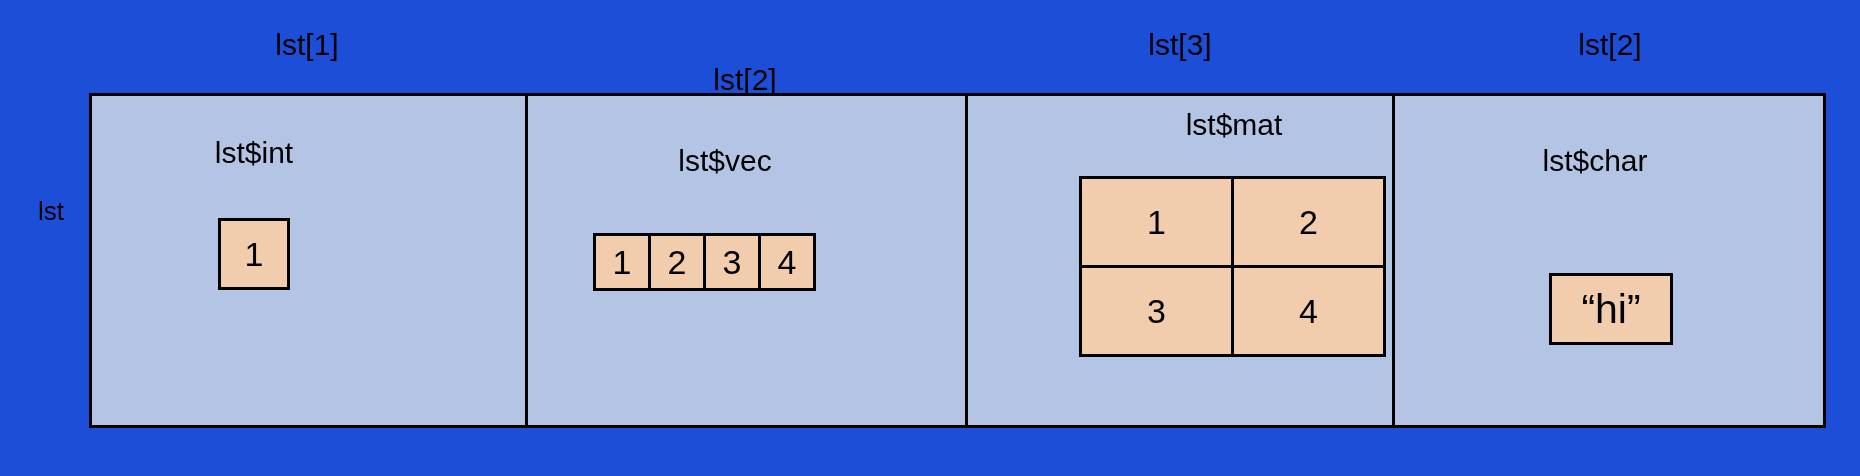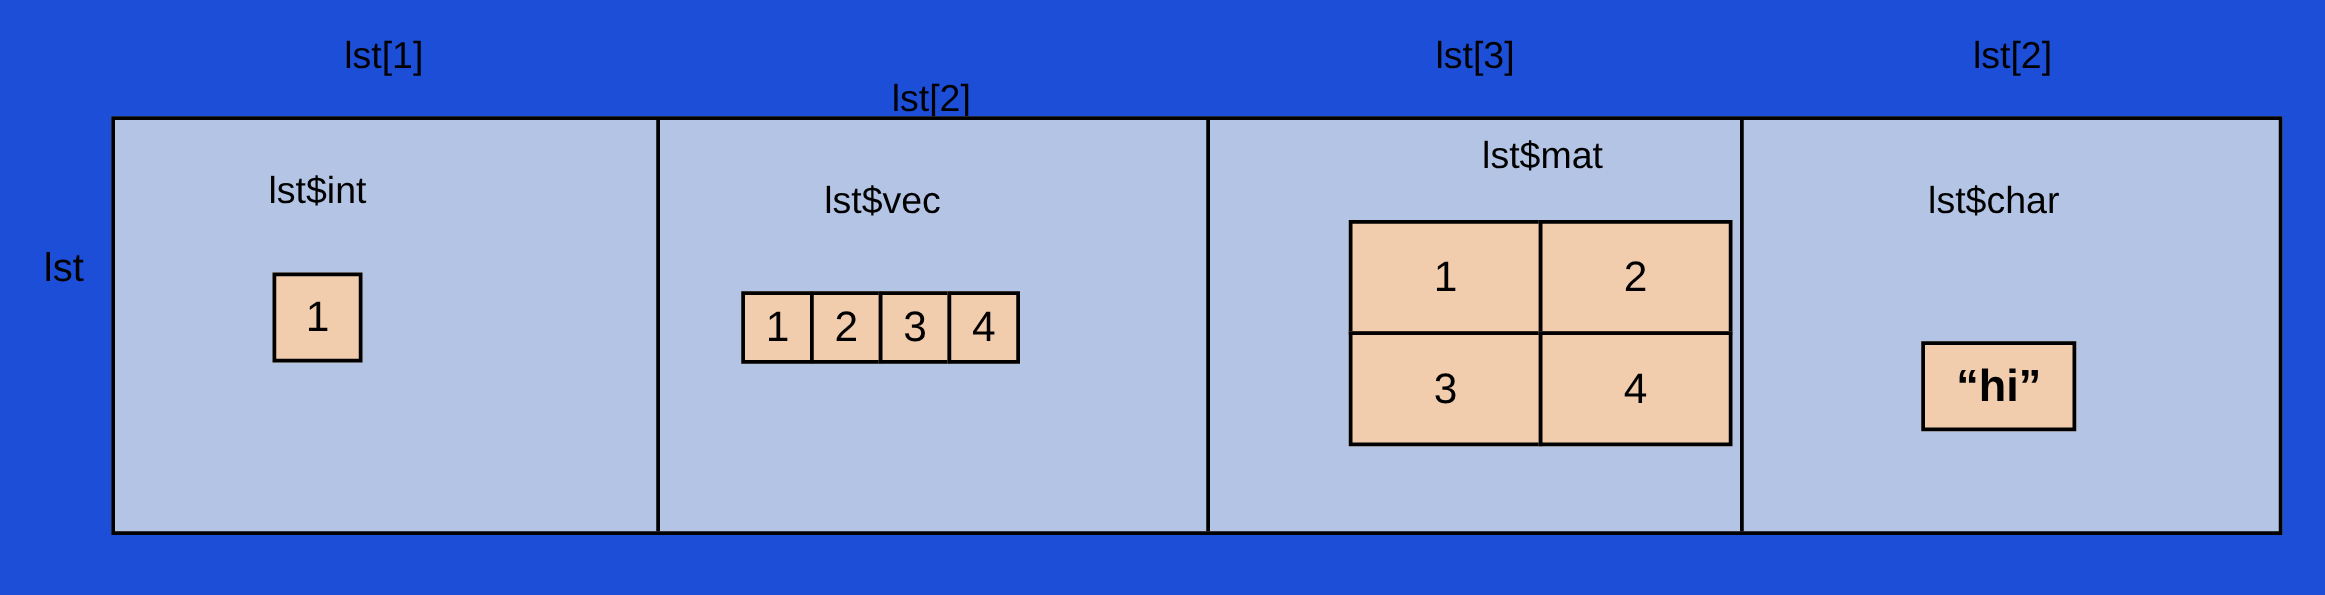--- a/index.html
+++ b/index.html
@@ -32,21 +32,21 @@
     transform: translateX(-50%);
   }
 
   
   #list-name {
     position: absolute;
     left: 14px;
     top: 198px;
     width: 74px;
     text-align: center;
-    font-size: 32px;
+    font-size: 26px;
     line-height: 1;
     color: #000000;
     white-space: nowrap;
   }
 
   
   #list-container {
     position: absolute;
     left: 89px;
     top: 93px;
@@ -135,26 +135,25 @@
     margin-left: -3px;
     margin-top: -3px;
   }
   #matrix-grid .cell:nth-child(odd) { margin-left: 0; }
   #matrix-grid .cell:nth-child(1),
   #matrix-grid .cell:nth-child(2) { margin-top: 0; }
 
   
   #char-box {
     position: absolute;
-    left: 142px;
+    left: 154px;
     top: 177px;
     width: 124px;
     height: 72px;
-    font-size: 36px;
-    font-weight: bold;
+    font-size: 41px;
   }
 </style>
 </head>
 <body>
 
 <div id="stage">
 
   <div class="index-label" style="left:307px; top:30px;">lst[1]</div>
   <div class="index-label" style="left:745px; top:30px;margin-top:35px;">lst[2]</div>
   <div class="index-label" style="left:1180px; top:30px;">lst[3]</div>
@@ -167,21 +166,21 @@
     <div class="panel-divider" style="left:433px;"></div>
     <div class="panel-divider" style="left:873px;"></div>
     <div class="panel-divider" style="left:1300px;"></div>
 
     <div class="element-panel" style="left:0px; width:348px;">
       <div class="field-label" style="left:162px; top:42px;">lst$int</div>
       <div class="cell" id="scalar-box">1</div>
     </div>
 
     <div class="element-panel" style="left:436px; width:437px;">
-      <div class="field-label" style="left:178px; top:50px;">lst$vec</div>
+      <div class="field-label" style="left:197px; top:50px;">lst$vec</div>
       <div id="vector-row">
         <div class="cell">1</div>
         <div class="cell">2</div>
         <div class="cell">3</div>
         <div class="cell">4</div>
       </div>
     </div>
 
     <div class="element-panel" style="left:920px; width:424px;">
       <div class="field-label" style="left:222px; top:14px;">lst$mat</div>

